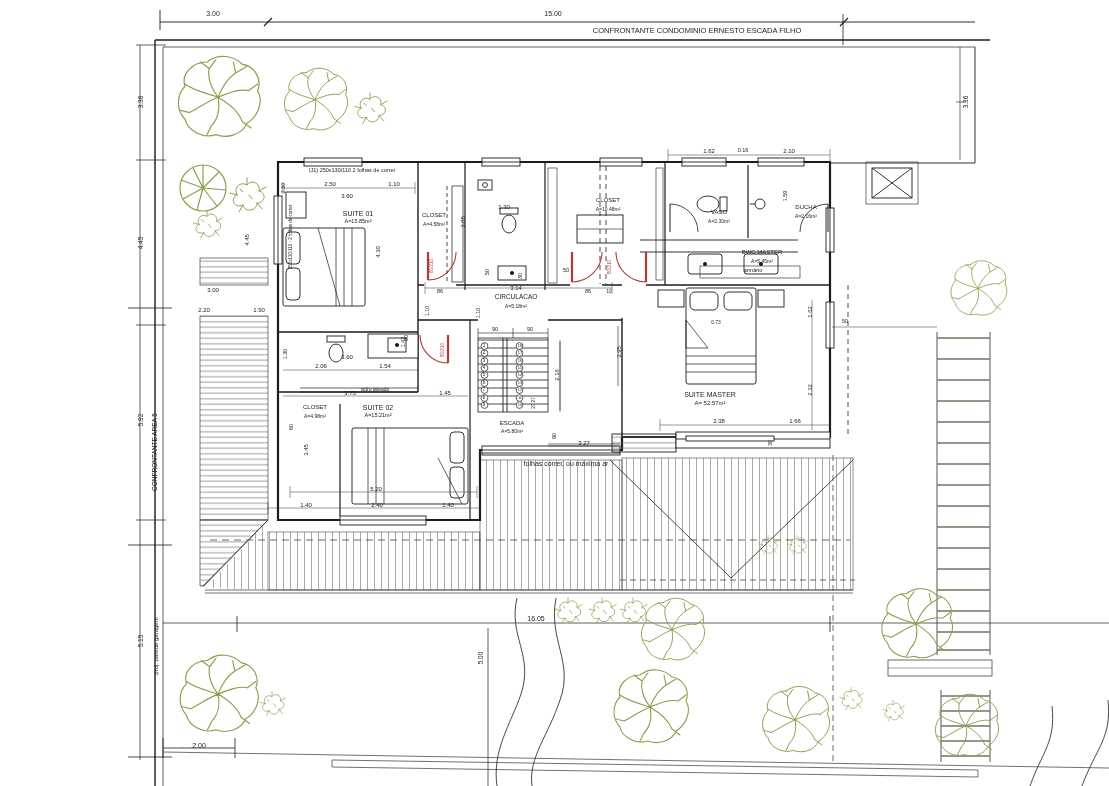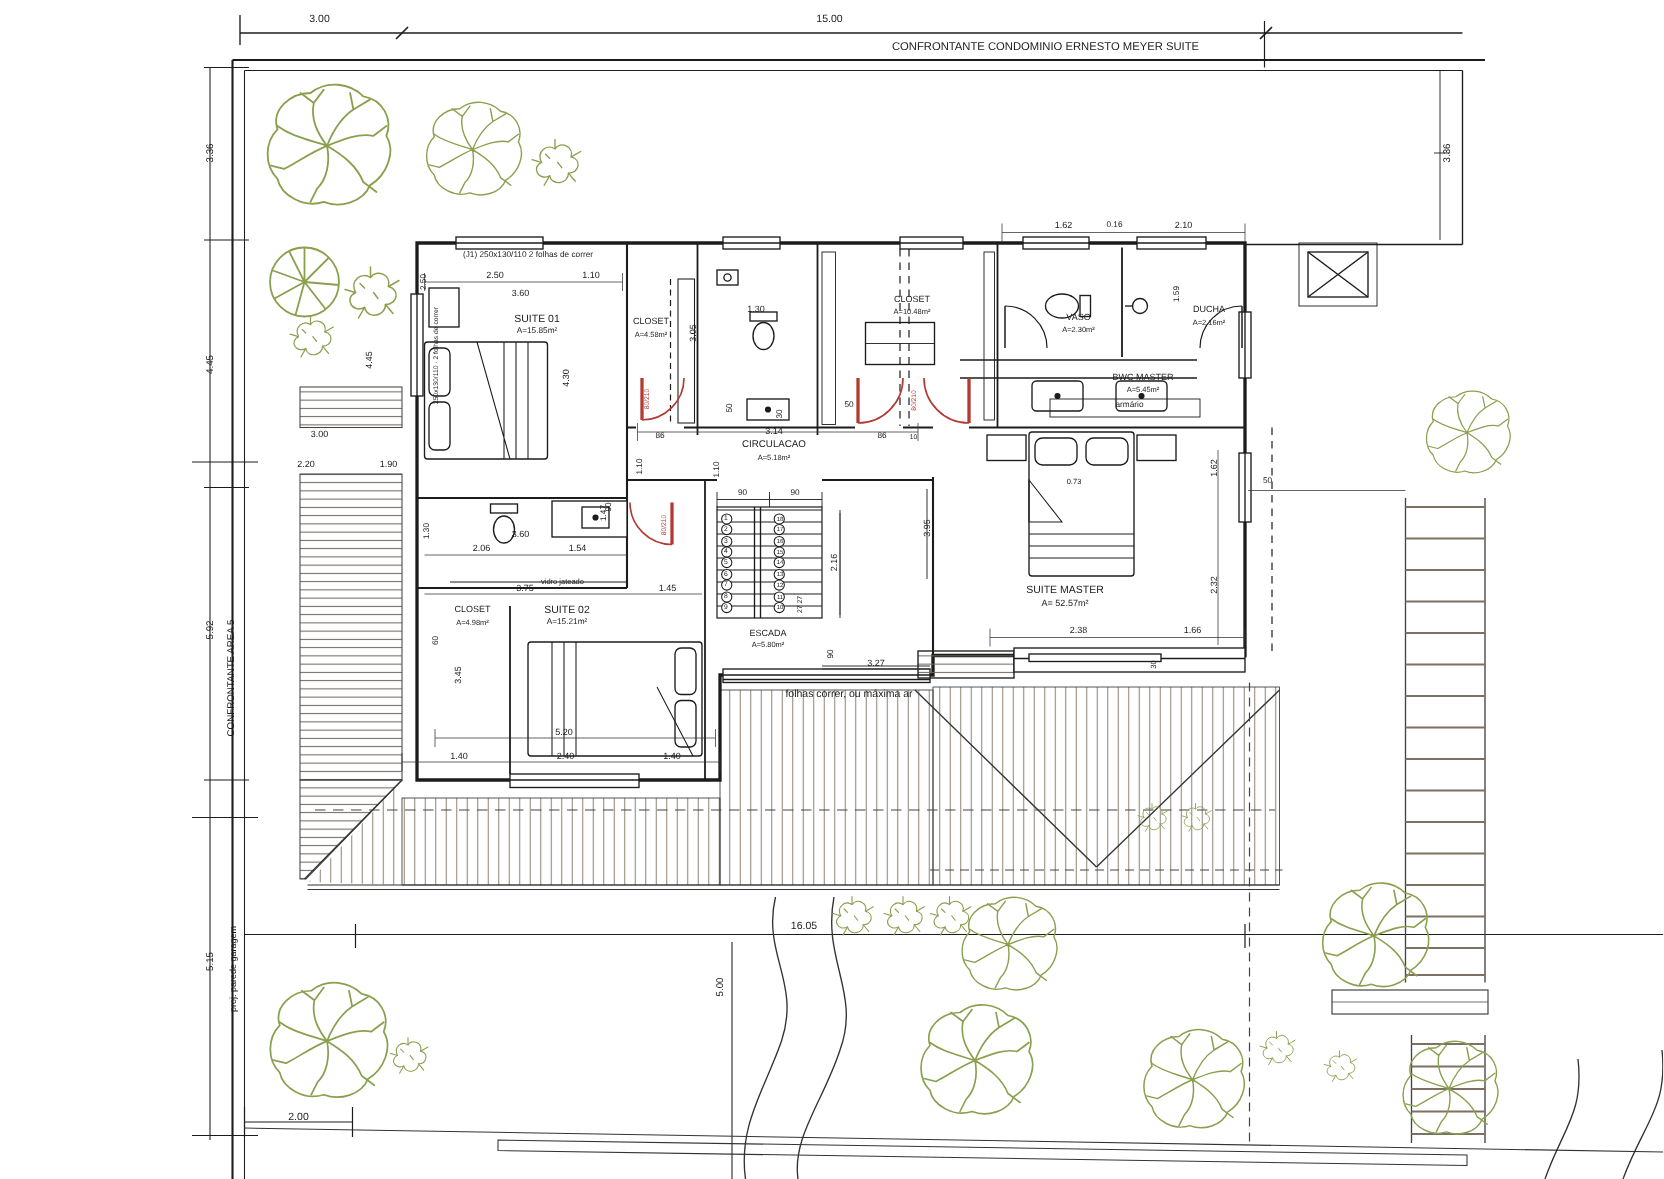--- a/index.html
+++ b/index.html
@@ -266,21 +266,21 @@
     <use href="#treeA" transform="translate(978,287) scale(0.75)"></use>
     <use href="#treeA" transform="translate(916,622) scale(0.95)"></use>
     <use href="#treeA" transform="translate(966,724) scale(0.85)"></use>
     <use href="#bushA" transform="translate(893,712) scale(0.6)"></use>
   </g>
 </svg>
 
 <div id="labels">
       <span class="lbl" style="left: 213px; top: 13px; font-size: 7px;">3.00</span>
       <span class="lbl" style="left: 553px; top: 13px; font-size: 7px;">15.00</span>
-      <span class="lbl" style="left: 697px; top: 31px; font-size: 7.5px;">CONFRONTANTE CONDOMINIO ERNESTO MEYER SUITE</span>
+      <span class="lbl" style="left: 697px; top: 31px; font-size: 7.5px;">CONFRONTANTE CONDOMINIO ERNESTO ESCADA FILHO</span>
       <span class="lbl" style="left: 966px; top: 102px; font-size: 6.5px; --r: -90deg;">3.36</span>
       <span class="lbl" style="left: 141px; top: 102px; font-size: 6.5px; --r: -90deg;">3.36</span>
       <span class="lbl" style="left: 141px; top: 243px; font-size: 6.5px; --r: -90deg;">4.45</span>
       <span class="lbl" style="left: 141px; top: 420px; font-size: 6.5px; --r: -90deg;">5.92</span>
       <span class="lbl" style="left: 155px; top: 452px; font-size: 6.5px; --r: -90deg;">CONFRONTANTE AREA 5</span>
       <span class="lbl" style="left: 141px; top: 641px; font-size: 6.5px; --r: -90deg;">5.15</span>
       <span class="lbl" style="left: 156px; top: 646px; font-size: 6px; --r: -90deg;">proj. parede garagem</span>
       <span class="lbl" style="left: 199px; top: 745px; font-size: 7px;">2.00</span>
       <span class="lbl" style="left: 536px; top: 618px; font-size: 7px;">16.05</span>
       <span class="lbl" style="left: 481px; top: 658px; font-size: 6.5px; --r: -90deg;">5.00</span>

